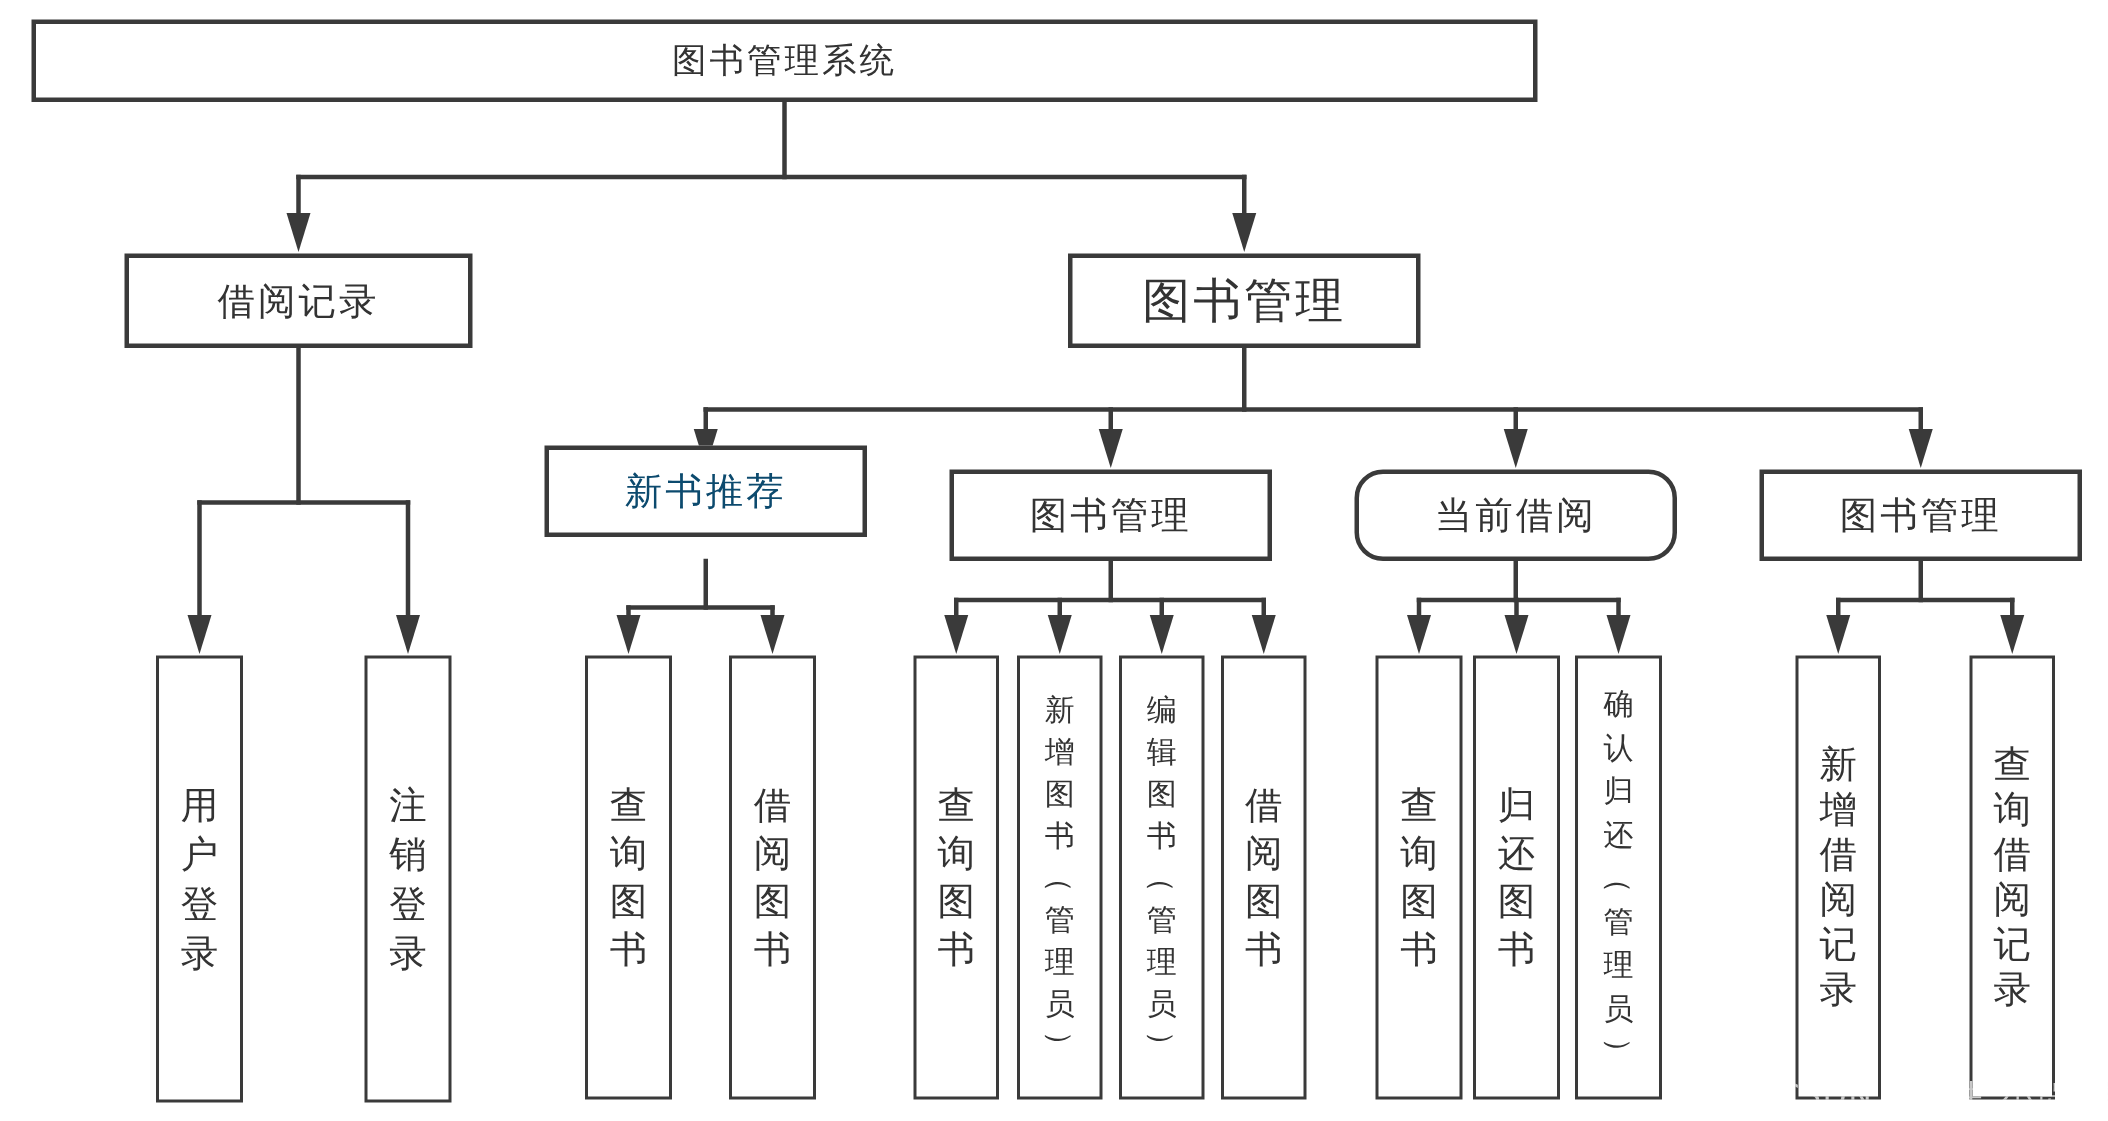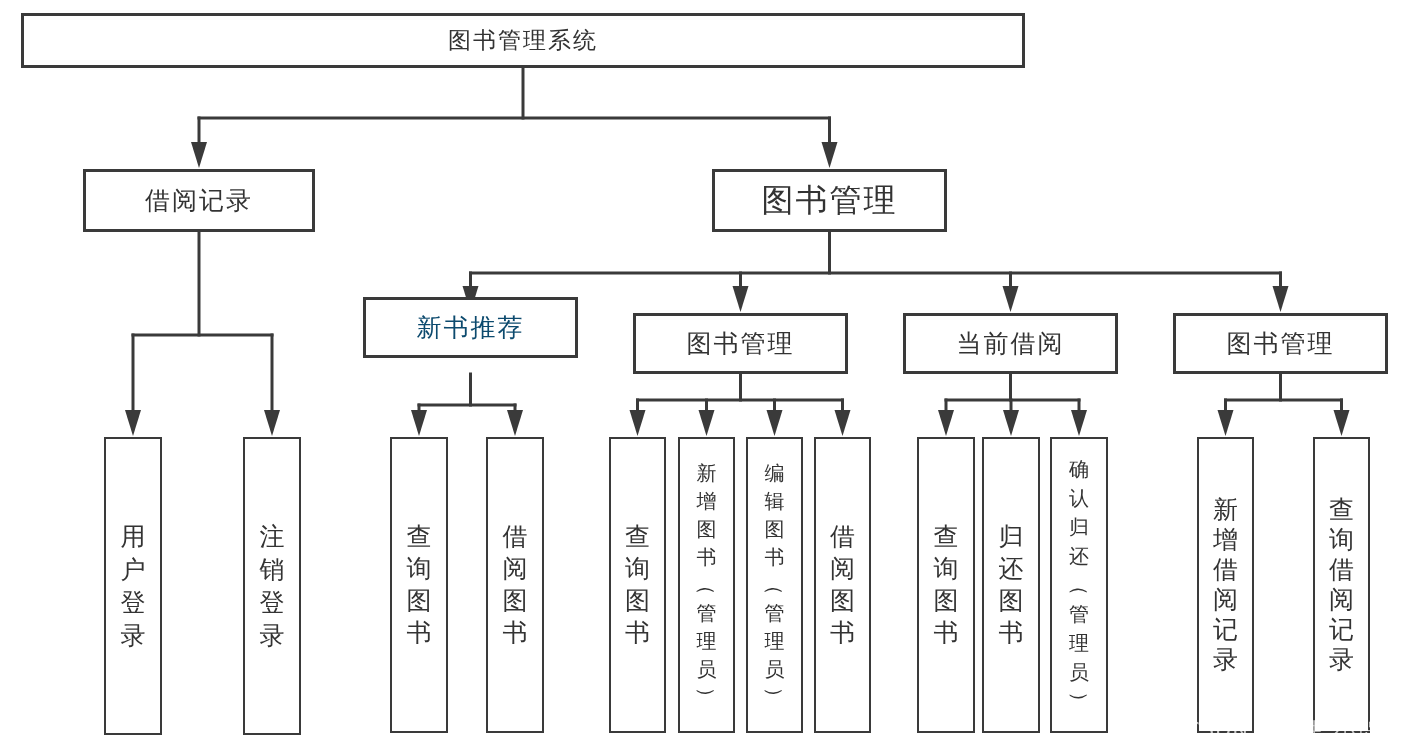--- a/index.html
+++ b/index.html
@@ -94,21 +94,21 @@
       <div class="vc" style="font-size: 25px; line-height: 33px;">销</div>
       <div class="vc" style="font-size: 25px; line-height: 33px;">登</div>
       <div class="vc" style="font-size: 25px; line-height: 33px;">录</div>
     </div>
     <div class="node" style="left: 363px; top: 297px; width: 215px; height: 61px; border-color: rgb(58, 58, 58); color: #0c4a6e;">
       <span class="hlabel" style="font-size: 25px;">新书推荐</span>
     </div>
     <div class="node" style="left: 633px; top: 313px; width: 215px; height: 61px; border-color: rgb(58, 58, 58); color: rgb(51, 51, 51);">
       <span class="hlabel" style="font-size: 25px;">图书管理</span>
     </div>
-    <div class="node" style="left: 903px; top: 313px; width: 215px; height: 61px; border-color: rgb(58, 58, 58); color: rgb(51, 51, 51);">
+    <div class="node" style="left: 903px; top: 313px; width: 215px; height: 61px; border-color: rgb(58, 58, 58); color: rgb(51, 51, 51); border-radius: 19px;">
       <span class="hlabel" style="font-size: 25px;">当前借阅</span>
     </div>
     <div class="node" style="left: 1173px; top: 313px; width: 215px; height: 61px; border-color: rgb(58, 58, 58); color: rgb(51, 51, 51);">
       <span class="hlabel" style="font-size: 25px;">图书管理</span>
     </div>
     <div class="node v" style="left: 390px; top: 437px; width: 58px; height: 296px; border-color: rgb(58, 58, 58); color: rgb(51, 51, 51);">
       <div class="vc" style="font-size: 25px; line-height: 32px;">查</div>
       <div class="vc" style="font-size: 25px; line-height: 32px;">询</div>
       <div class="vc" style="font-size: 25px; line-height: 32px;">图</div>
       <div class="vc" style="font-size: 25px; line-height: 32px;">书</div>

